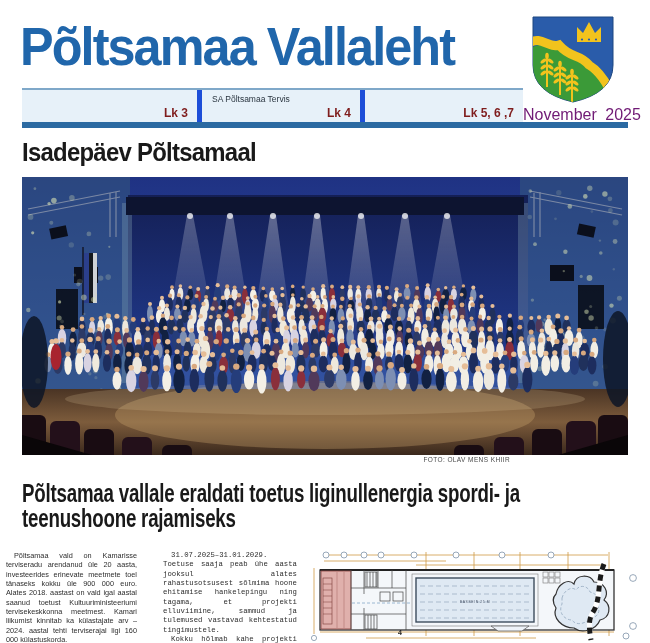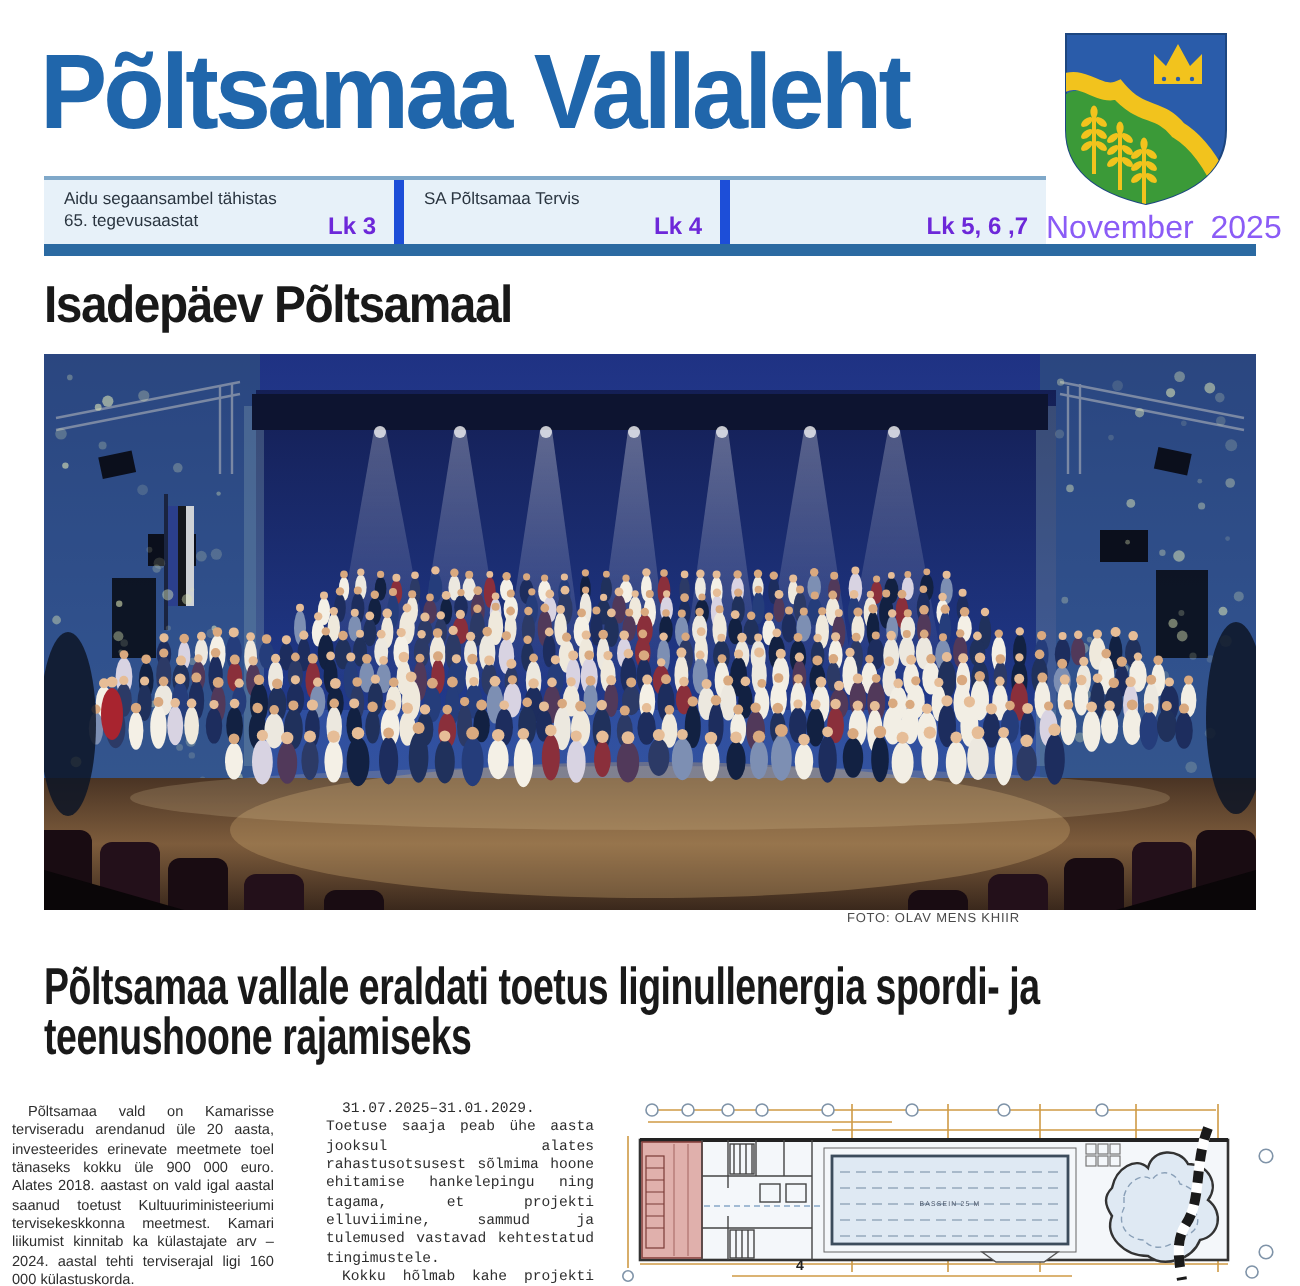--- a/index.html
+++ b/index.html
@@ -4,29 +4,29 @@
 <style>
   html,body{margin:0;padding:0;overflow:hidden;background:#fff;}
   body{width:650px;height:643px;font-family:"Liberation Sans",sans-serif;}
   .page{position:relative;width:532px;height:643px;background:#fff;}
 
   .masthead-title{position:absolute;left:20px;top:20px;margin:0;font-size:53px;font-weight:bold;
     color:#2066ab;letter-spacing:-2px;white-space:nowrap;transform:scaleX(.95);transform-origin:left top;line-height:1;}
 
   .crest{position:absolute;left:527px;top:13px;width:92px;height:92px;}
   .issue-date{position:absolute;left:523px;top:106px;width:104px;text-align:center;
-    font-size:16px;color:#8b5cf6;word-spacing:4px;white-space:nowrap;}
+    font-size:16px;color:#701a75;word-spacing:4px;white-space:nowrap;}
 
   .teaser-strip{position:absolute;left:22px;top:88px;width:501px;height:34px;
     background:#e7f1f9;border-top:2px solid #7fa8c9;box-sizing:border-box;display:flex;}
   .teaser{position:relative;flex:0 0 auto;box-sizing:border-box;padding:4px 8px 2px 10px;}
   .teaser+.teaser{border-left:5px solid #1d4ed8;}
   .t1{width:175px;} .t2{width:163px;} .t3{width:163px;}
   .teaser-text{font-size:8.5px;line-height:1.25;color:#2a3540;display:block;width:118px;}
-  .teaser-page{position:absolute;right:9px;bottom:2px;font-size:12px;font-weight:bold;color:#6d28d9;}
+  .teaser-page{position:absolute;right:9px;bottom:2px;font-size:12px;font-weight:bold;color:#7f1d1d;}
 
   .dark-bar{position:absolute;left:22px;top:122px;width:606px;height:6px;background:#2b6aa2;}
 
   .headline-1{position:absolute;left:22px;top:138px;margin:0;font-size:26px;font-weight:bold;color:#191919;
     letter-spacing:-.8px;white-space:nowrap;transform:scaleX(.92);transform-origin:left top;line-height:1.1;}
 
   .photo-wrap{position:absolute;left:22px;top:177px;width:606px;height:278px;overflow:hidden;background:#1c2d74;}
   .photo-wrap svg{display:block;}
 
   .photo-credit{position:absolute;right:22px;top:456px;font-size:6.5px;letter-spacing:.4px;color:#4a4a4a;}
@@ -82,21 +82,20 @@
         <use href="#wheatEar" transform="translate(33,52)"></use>
         <use href="#wheatEar" transform="translate(45,60)"></use>
       </g>
     </svg>
   </div>
 
   <div class="issue-date">November 2025</div>
 
   <div class="teaser-strip">
     <div class="teaser t1">
-      <span class="teaser-text">Aidu segaansambel tähistas 65. tegevusaastat</span>
       <span class="teaser-page">Lk 3</span>
     </div>
     <div class="teaser t2">
       <span class="teaser-text">SA Põltsamaa Tervis</span>
       <span class="teaser-page">Lk 4</span>
     </div>
     <div class="teaser t3">
       <span class="teaser-page">Lk 5, 6 ,7</span>
     </div>
   </div>

